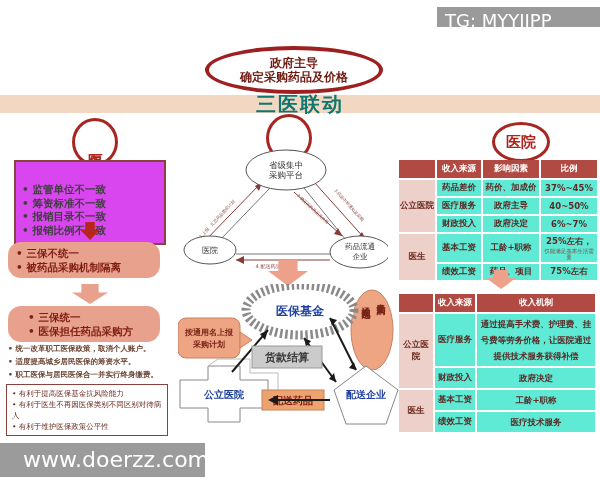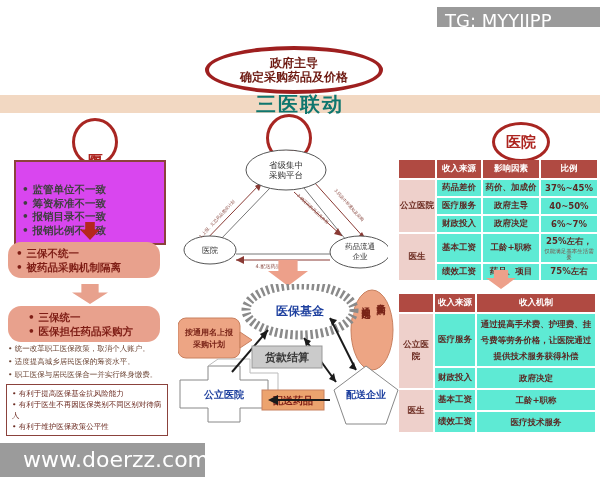--- a/index.html
+++ b/index.html
@@ -35,21 +35,21 @@
   #arrow-red { left:80px; top:222px; width:20px; height:18px; background:#b5271d; }
   #arrow-s1 { left:72px; top:284px; width:36px; height:20px; background:#e8a18d; }
   #arrow-center { left:268px; top:260px; width:40px; height:26px; background:#eda08a; }
   #arrow-right { left:486px; top:270px; width:30px; height:19px; background:#eda08a; }
 
   .sbox { position:absolute; left:8px; width:152px; background:#e8a18d; border-radius:13px; padding:4px 4px 4px 8px; }
   #sbox1 { top:242px; } #sbox2 { top:306px;padding-left:20px; }
   .sbox .li { font-size:10.5px; font-weight:bold; color:#7e1d15; line-height:14px; }
 
   .measures { position:absolute; left:8px; top:342px; width:172px; }
-  .measures .li { font-size:7.5px; font-weight:normal; color:#6b4434; line-height:13px; }
+  .measures .li { font-size:7.5px; font-weight:bold; color:#6b4434; line-height:13px; }
 
   .benefits-box { position:absolute; left:6px; top:384px; width:162px; border:1.5px solid #8b423c;
     padding:3px 3px 3px 5px; }
   .benefits-box .li { font-size:7.5px; font-weight:normal; color:#6b2a20; line-height:11px; }
 
   svg text { font-family:"DejaVu Sans","Liberation Sans",sans-serif; }
   #triangle-svg { position:absolute; left:182px; top:148px; }
   #flow-svg { position:absolute; left:178px; top:284px; }
 
   .vtext { position:absolute; writing-mode:vertical-rl; text-orientation:upright;

